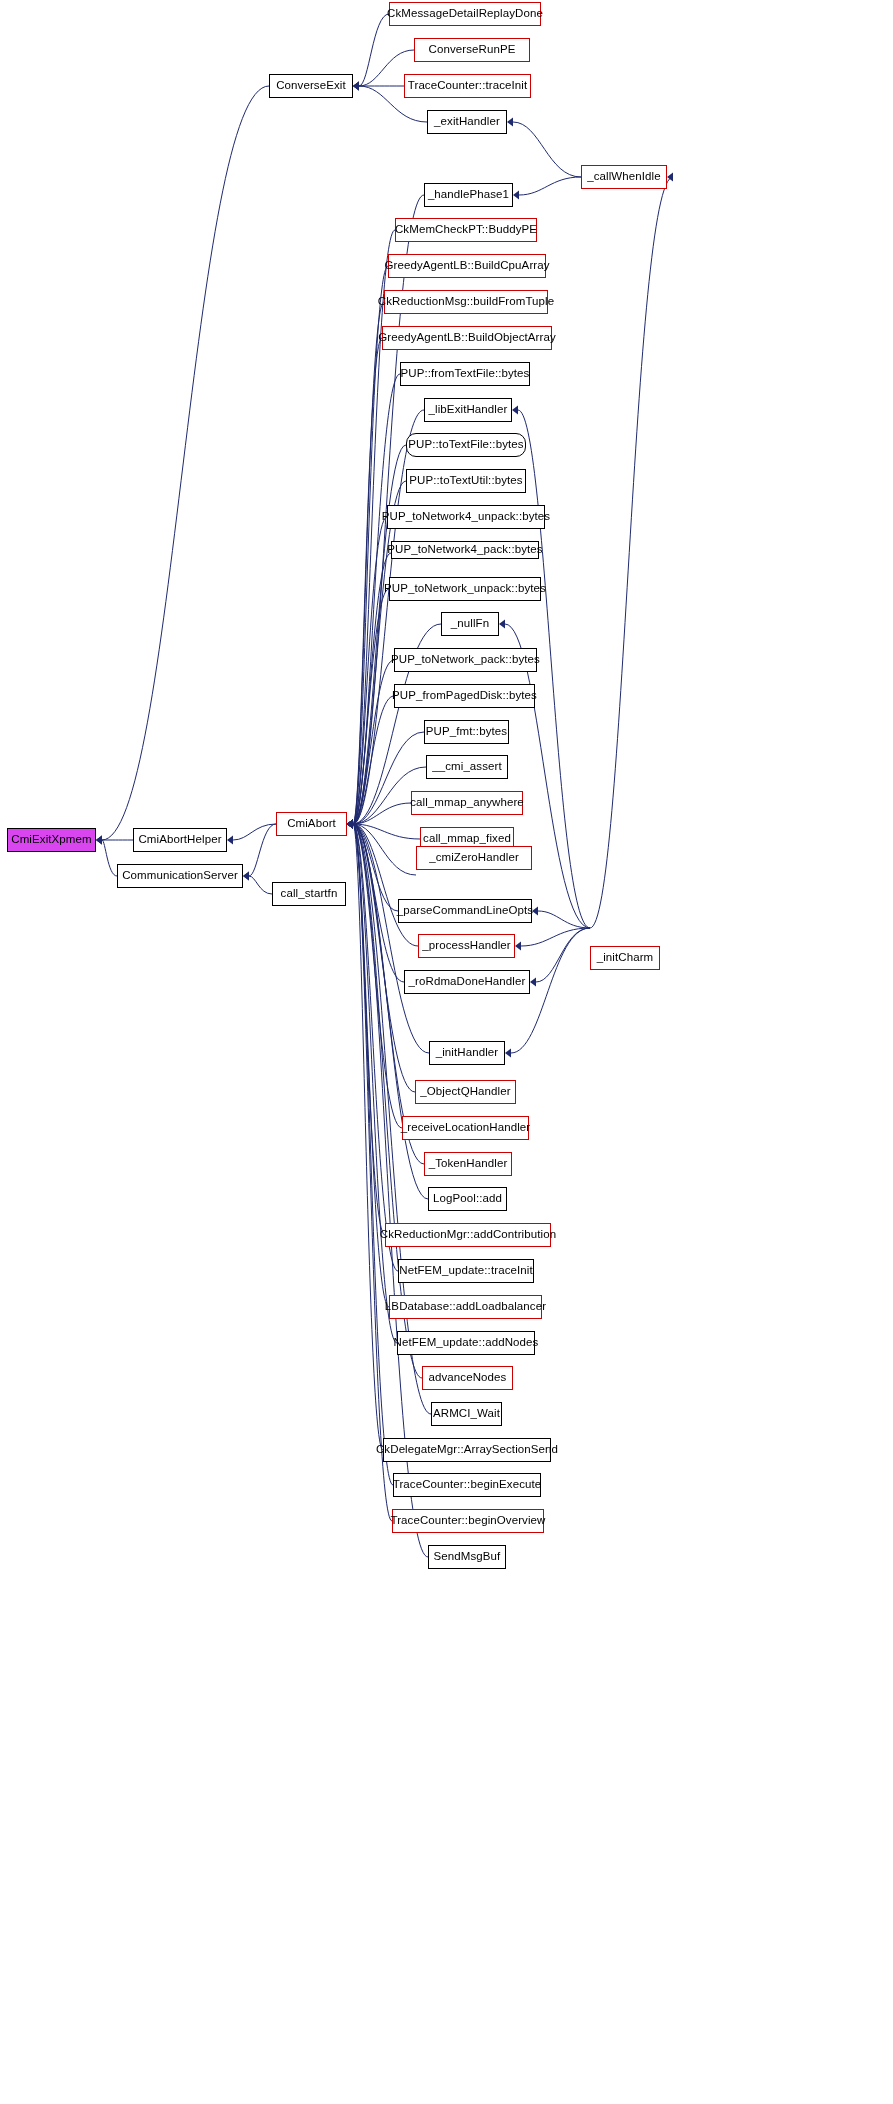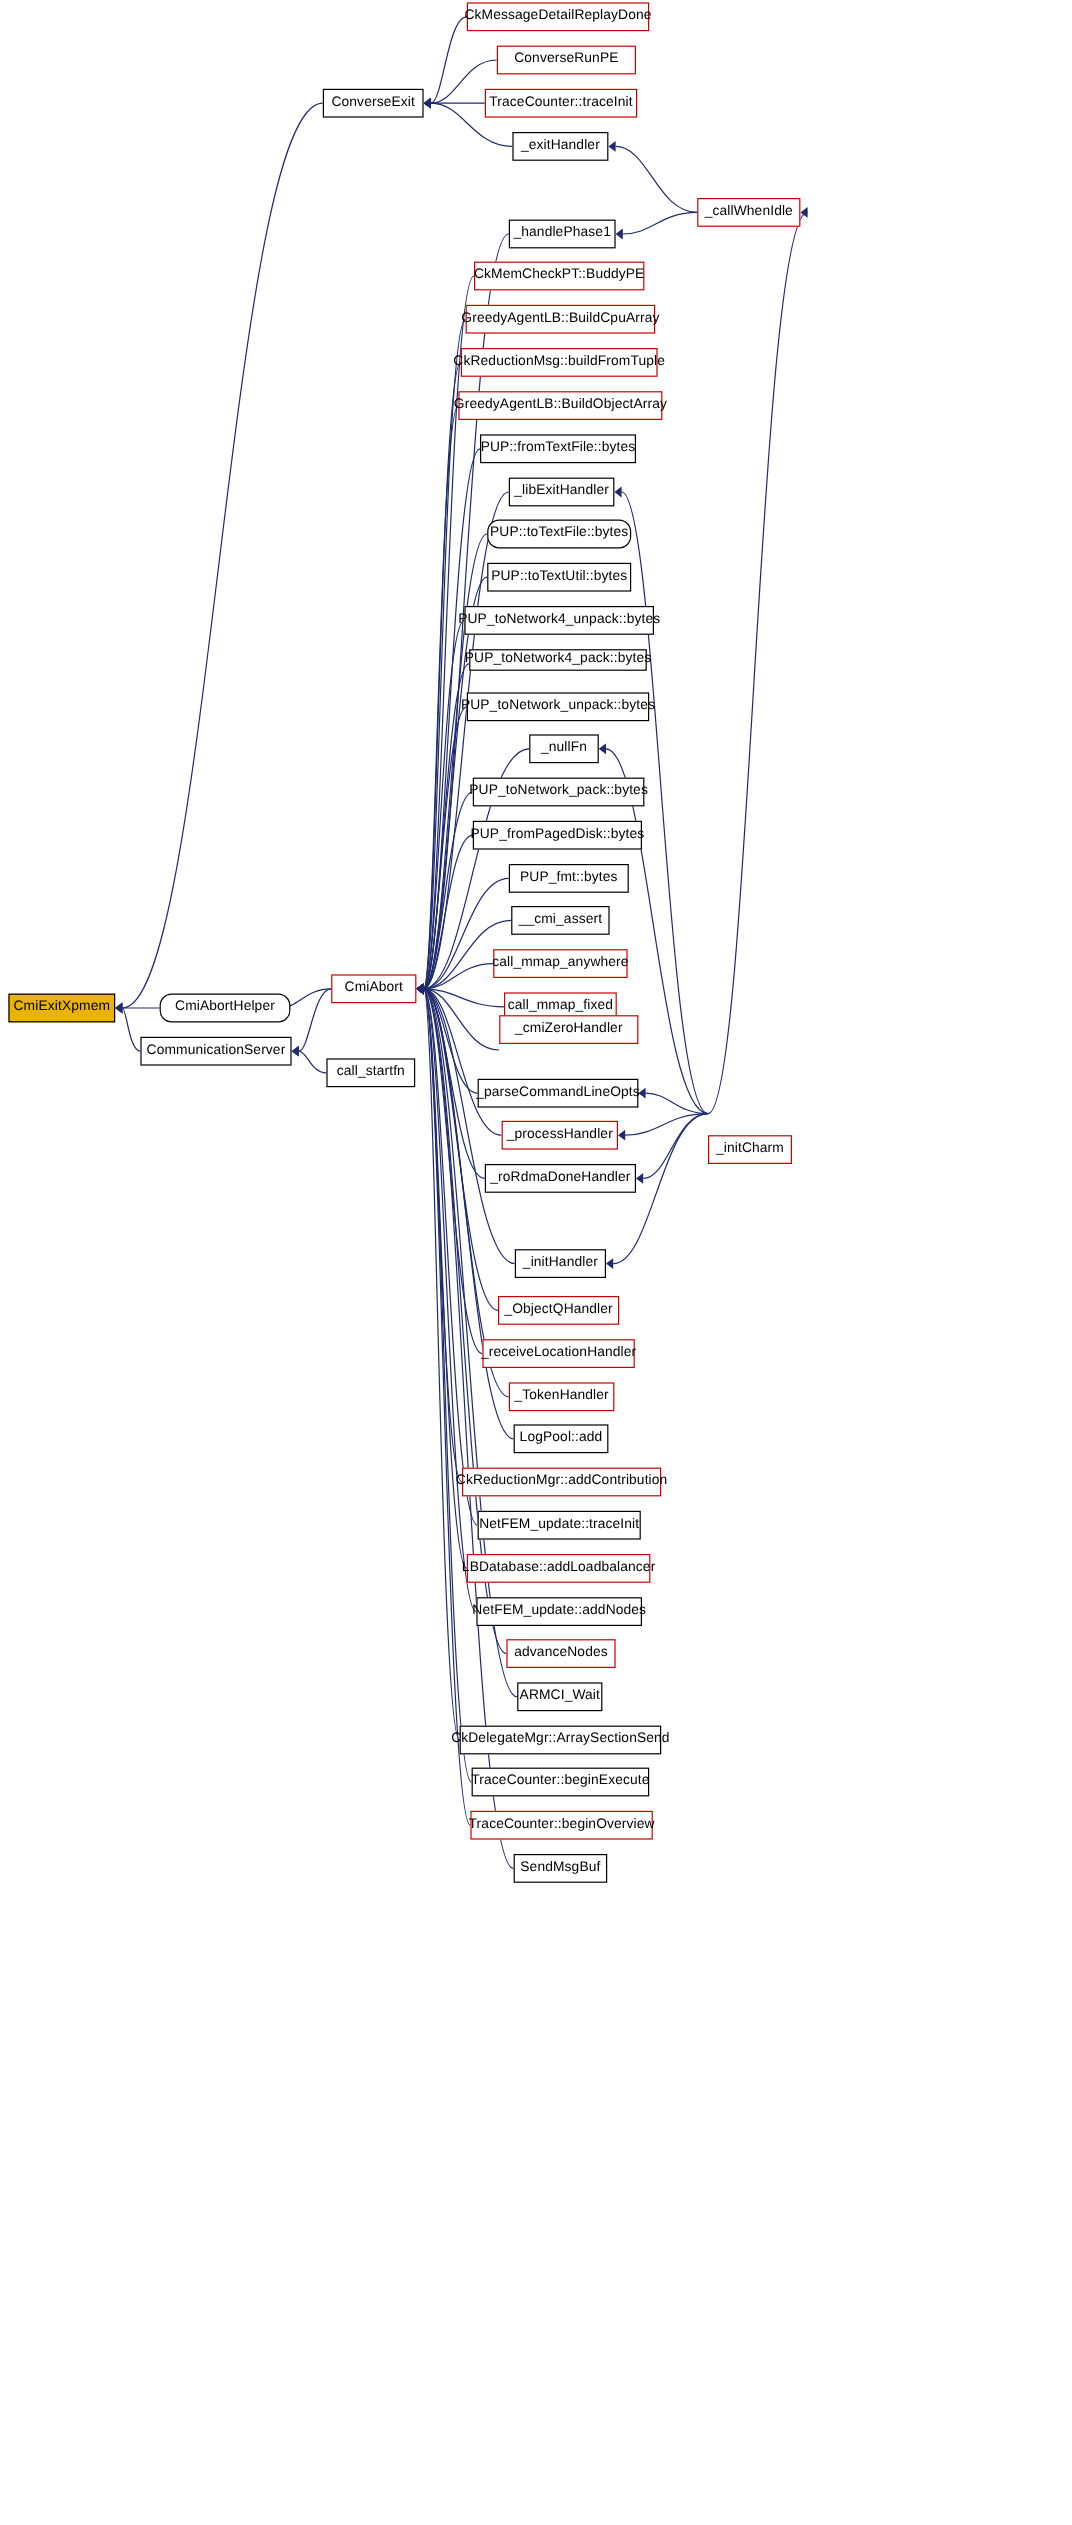--- a/index.html
+++ b/index.html
@@ -15,21 +15,21 @@
     font-size:11.5px;
     line-height:1;
     display:flex;
     align-items:center;
     justify-content:center;
     white-space:nowrap;
     letter-spacing:0.1px;
     cursor:pointer;
   }
   .node.red{border-color:#cc0000;}
-  .node.cur{background:#eab308;border-color:#000000;}
+  .node.cur{background:#d946ef;border-color:#000000;}
 </style>
 </head>
 <body>
 
 <div id="canvas">
   <svg id="edges" viewBox="0 0 893 2104">
       <path d="M389,14 C372.8,14 369.2,86 359,86" fill="none" stroke="#1f2a6e" stroke-width="1"></path>
       <polygon points="353,86 359,81.5 359,90.5" fill="#1f2a6e"></polygon>
       <path d="M414,50 C386.55,50 380.45,86 359,86" fill="none" stroke="#1f2a6e" stroke-width="1"></path>
       <polygon points="353,86 359,81.5 359,90.5" fill="#1f2a6e"></polygon>
@@ -158,21 +158,21 @@
     <div class="node" style="left: 400px; top: 362px; width: 130px; height: 24px;">PUP::fromTextFile::bytes</div>
     <div class="node" style="left: 424px; top: 398px; width: 88px; height: 24px;">_libExitHandler</div>
     <div class="node" style="left: 406px; top: 433px; width: 120px; height: 24px; border-radius: 10px;">PUP::toTextFile::bytes</div>
     <div class="node" style="left: 406px; top: 469px; width: 120px; height: 24px;">PUP::toTextUtil::bytes</div>
     <div class="node" style="left: 387px; top: 505px; width: 158px; height: 24px;">PUP_toNetwork4_unpack::bytes</div>
     <div class="node" style="left: 391px; top: 541px; width: 148px; height: 18px;">PUP_toNetwork4_pack::bytes</div>
     <div class="node" style="left: 389px; top: 577px; width: 152px; height: 24px;">PUP_toNetwork_unpack::bytes</div>
     <div class="node" style="left: 441px; top: 612px; width: 58px; height: 24px;">_nullFn</div>
     <div class="node" style="left: 394px; top: 648px; width: 143px; height: 24px;">PUP_toNetwork_pack::bytes</div>
     <div class="node" style="left: 394px; top: 684px; width: 141px; height: 24px;">PUP_fromPagedDisk::bytes</div>
-    <div class="node" style="left: 424px; top: 720px; width: 100px; height: 24px;">PUP_fmt::bytes</div>
+    <div class="node" style="left: 424px; top: 720px; width: 85px; height: 24px;">PUP_fmt::bytes</div>
     <div class="node" style="left: 426px; top: 755px; width: 82px; height: 24px;">__cmi_assert</div>
     <div class="node red" style="left: 411px; top: 791px; width: 112px; height: 24px;">call_mmap_anywhere</div>
     <div class="node red" style="left: 420px; top: 827px; width: 94px; height: 24px;">call_mmap_fixed</div>
     <div class="node red" style="left: 416px; top: 846px; width: 116px; height: 24px;">_cmiZeroHandler</div>
     <div class="node" style="left: 398px; top: 899px; width: 134px; height: 24px;">_parseCommandLineOpts</div>
     <div class="node red" style="left: 418px; top: 934px; width: 97px; height: 24px;">_processHandler</div>
     <div class="node" style="left: 404px; top: 970px; width: 126px; height: 24px;">_roRdmaDoneHandler</div>
     <div class="node" style="left: 429px; top: 1041px; width: 76px; height: 24px;">_initHandler</div>
     <div class="node red" style="left: 415px; top: 1080px; width: 101px; height: 24px;">_ObjectQHandler</div>
     <div class="node red" style="left: 402px; top: 1116px; width: 127px; height: 24px;">_receiveLocationHandler</div>
@@ -183,17 +183,17 @@
     <div class="node red" style="left: 389px; top: 1295px; width: 153px; height: 24px;">LBDatabase::addLoadbalancer</div>
     <div class="node" style="left: 397px; top: 1331px; width: 138px; height: 24px;">NetFEM_update::addNodes</div>
     <div class="node red" style="left: 422px; top: 1366px; width: 91px; height: 24px;">advanceNodes</div>
     <div class="node" style="left: 431px; top: 1402px; width: 71px; height: 24px;">ARMCI_Wait</div>
     <div class="node" style="left: 383px; top: 1438px; width: 168px; height: 24px;">CkDelegateMgr::ArraySectionSend</div>
     <div class="node" style="left: 393px; top: 1473px; width: 148px; height: 24px;">TraceCounter::beginExecute</div>
     <div class="node red" style="left: 392px; top: 1509px; width: 152px; height: 24px;">TraceCounter::beginOverview</div>
     <div class="node" style="left: 428px; top: 1545px; width: 78px; height: 24px;">SendMsgBuf</div>
     <div class="node red" style="left: 276px; top: 812px; width: 71px; height: 24px;">CmiAbort</div>
     <div class="node red" style="left: 590px; top: 916px; width: 70px; height: 24px; margin-top: 30px;">_initCharm</div>
-    <div class="node" style="left: 133px; top: 828px; width: 109px; height: 24px; border-radius: 10px;">CmiAbortHelper</div>
+    <div class="node" style="left: 133px; top: 828px; width: 94px; height: 24px;">CmiAbortHelper</div>
     <div class="node cur" style="left: 7px; top: 828px; width: 89px; height: 24px;">CmiExitXpmem</div>
     <div class="node" style="left: 117px; top: 864px; width: 126px; height: 24px;">CommunicationServer</div>
     <div class="node" style="left: 272px; top: 882px; width: 74px; height: 24px;">call_startfn</div>
   </div>
 
 </body></html>

